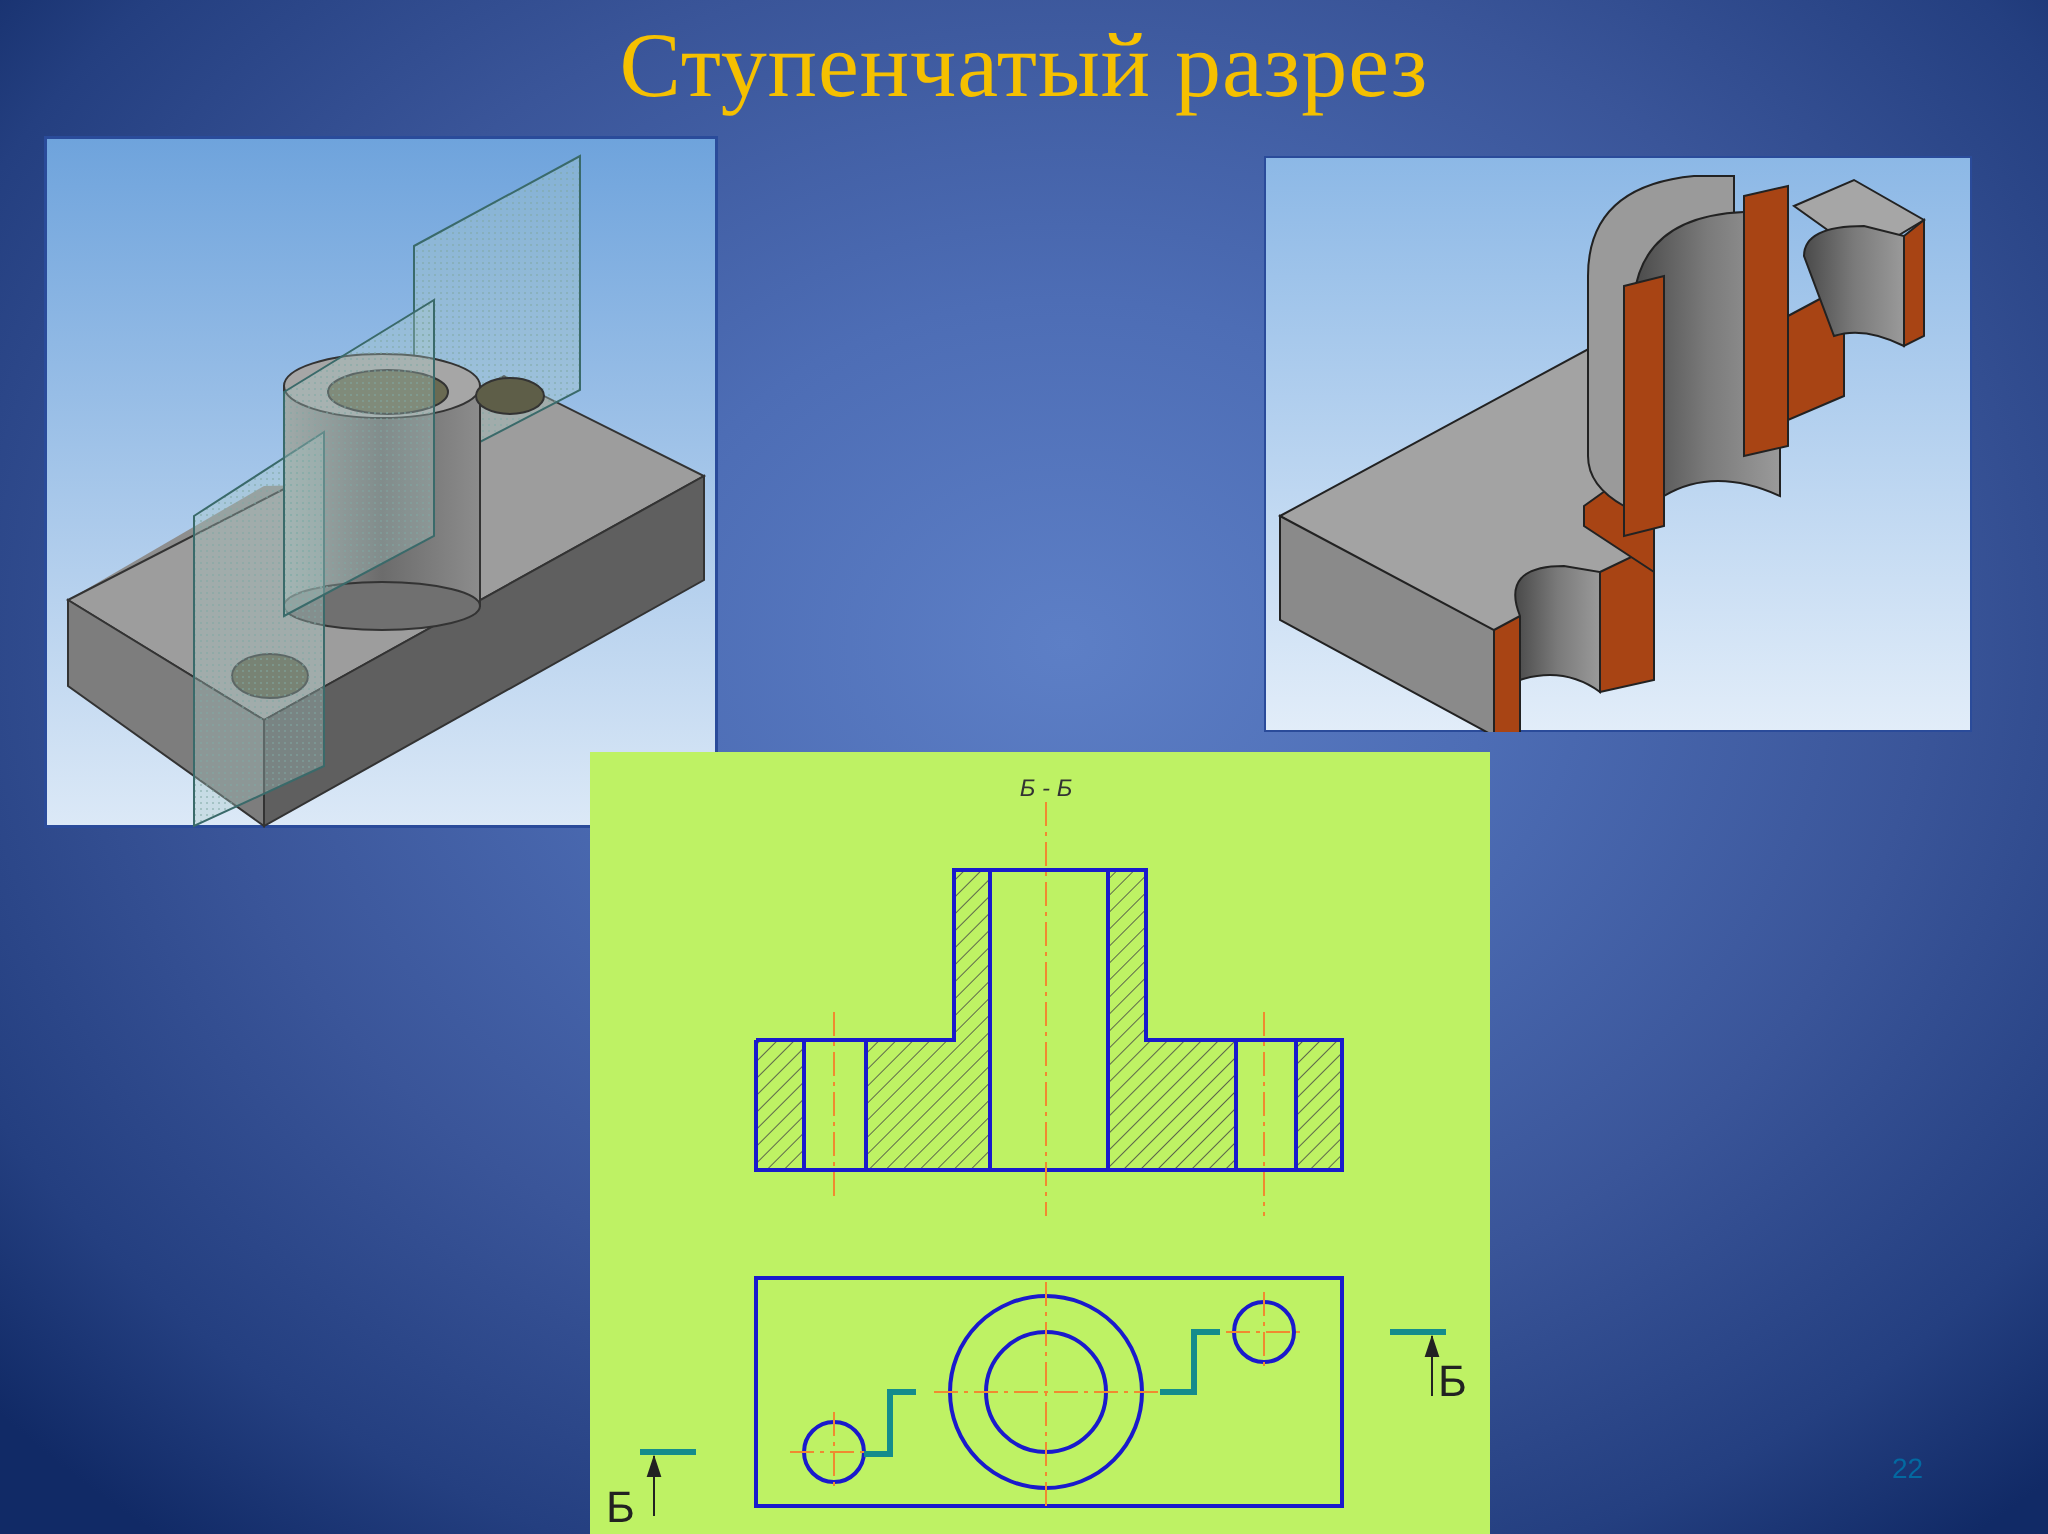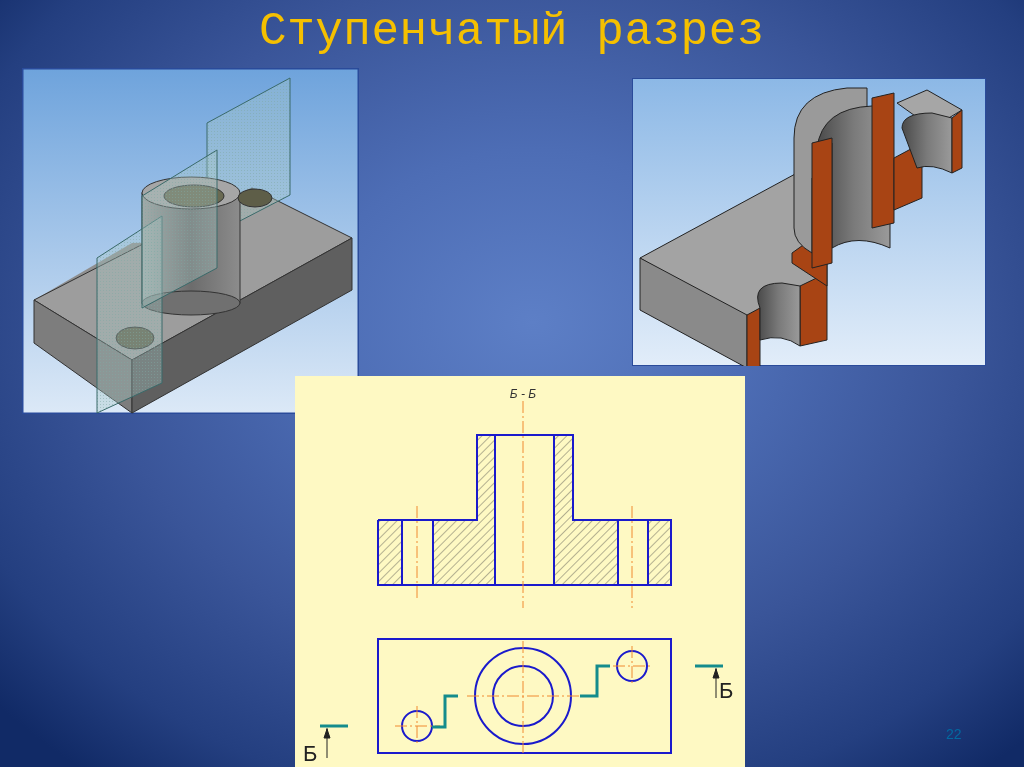--- a/index.html
+++ b/index.html
@@ -1,24 +1,24 @@
 <!DOCTYPE html>
 <html><head>
 <meta charset="utf-8">
 <style>
   html,body{margin:0;padding:0;}
   body{width:1024px;height:767px;overflow:hidden;position:relative;
     background: radial-gradient(ellipse 70% 75% at 52% 42%, #5d7fc6 0%, #4d6db5 30%, #3a5599 60%, #243f80 85%, #112a66 100%);
     font-family:"Liberation Sans", sans-serif;}
   .title{position:absolute;left:0;top:6px;width:1024px;text-align:center;
-    color:#f5c000;font-size:46px;font-family:Liberation Mono, monospace;letter-spacing:0.5px;}
+    color:#f5c000;font-size:46px;font-family:Liberation Serif, serif;letter-spacing:0.5px;}
   .panel{position:absolute;}
   #left-img{left:22px;top:68px;width:337px;height:346px;}
   #right-img{left:632px;top:78px;width:354px;height:288px;}
-  #drawing{left:295px;top:376px;width:450px;height:391px;background:#fef9c3;}
+  #drawing{left:295px;top:376px;width:450px;height:391px;background:#bef264;}
   .slide-num{position:absolute;left:946px;top:726px;color:#0369a1;font-size:14px;}
   svg{display:block;}
 </style>
 </head>
 <body>
 
 <div class="title">Ступенчатый разрез</div>
 
 <div class="panel" id="left-img">
   <svg width="337" height="346" viewBox="0 0 337 346">

